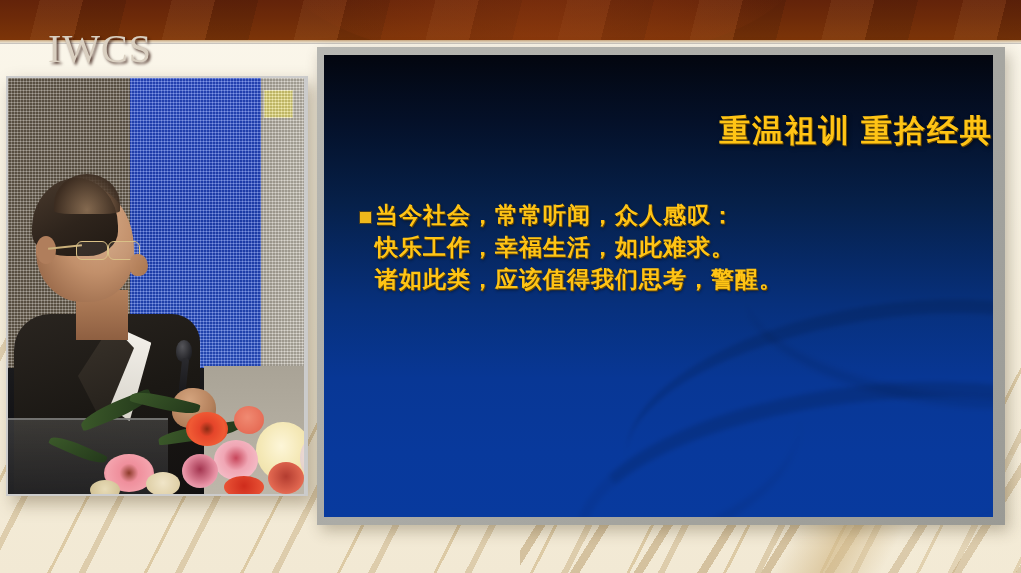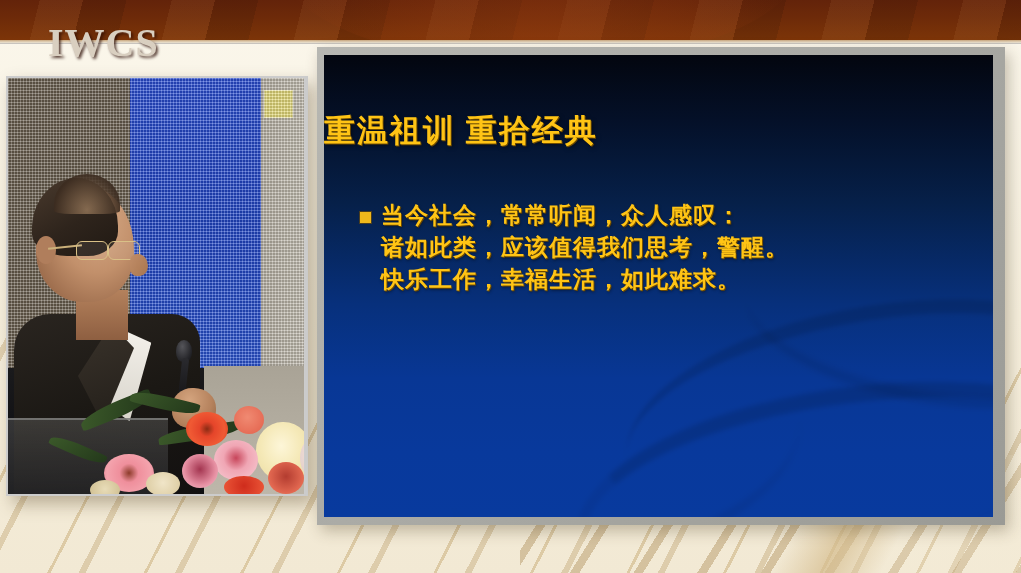--- a/index.html
+++ b/index.html
@@ -70,23 +70,23 @@
     border-radius:50%;
     background:radial-gradient(ellipse at 50% 100%, rgba(150,60,16,0.55) 0%, rgba(120,46,10,0.0) 72%);
   }
   .topband-edge {
     position:absolute; left:0; top:40px; width:1021px; height:4px;
     background:linear-gradient(180deg,#c9a77e 0%,#e8ddc9 60%,#b9b9b9 100%);
   }
 
   
   .logo {
-    position:absolute; left:48px; top:23px;
+    position:absolute; left:48px; top:29px;
     font-family:"Liberation Serif", serif;
-    font-size:40px; font-weight:700; letter-spacing:1px;
+    font-size:40px; font-weight:400; letter-spacing:1px;
     color:#d9cfc0;
     text-shadow: 2px 2px 3px rgba(40,10,0,0.75), 0 1px 0 rgba(255,250,240,0.25);
     line-height:1;
     z-index:20;
   }
 
   
   .photo-shadow {
     position:absolute; left:6px; top:76px; width:302px; height:420px;
     box-shadow:6px 8px 16px rgba(80,60,30,0.35);
@@ -258,30 +258,30 @@
   }
   .sw4 {
     left:120px; top:300px; width:360px; height:200px;
     border-bottom:10px solid rgba(0,0,0,0.07);
     transform:rotate(-14deg);
     filter:blur(3px);
   }
 
   .slide-title {
     position:absolute; left:0; top:55px; width:669px;
-    text-align:left;
+    text-align:right;
     font-family:"Liberation Serif","DejaVu Serif",serif;
     font-size:31px; font-weight:700; letter-spacing:2px;
     color:#ffc415;
     text-shadow:1px 1px 0 #6d4a00, 2px 2px 4px rgba(0,0,0,0.55);
   }
 
   .slide-body {
     position:absolute; left:36px; top:145px; width:610px;
-    display:flex; align-items:flex-start; gap:10px;
+    display:flex; align-items:flex-start; gap:4px;
   }
   .bullet-sq {
     width:11px; height:11px; flex:0 0 11px;
     margin-top:12px;
     background:#f0b81b;
     box-shadow:0 0 0 1px rgba(120,80,0,0.6);
   }
   .body-lines {
     font-family:"Liberation Serif","DejaVu Serif",serif;
     font-size:23px; font-weight:700; line-height:32px;
@@ -362,19 +362,19 @@
     <div class="swirl sw2"></div>
     <div class="swirl sw3"></div>
     <div class="swirl sw4"></div>
 
     <div class="slide-title">重温祖训  重拾经典</div>
 
     <div class="slide-body">
       <div class="bullet-sq"></div>
       <div class="body-lines">
         <div>当今社会，常常听闻，众人感叹：</div>
+        <div>快乐工作，幸福生活，如此难求。</div>
         <div>诸如此类，应该值得我们思考，警醒。</div>
-        <div>快乐工作，幸福生活，如此难求。</div>
       </div>
     </div>
   </div>
 
 </div>
 
 </body></html>

